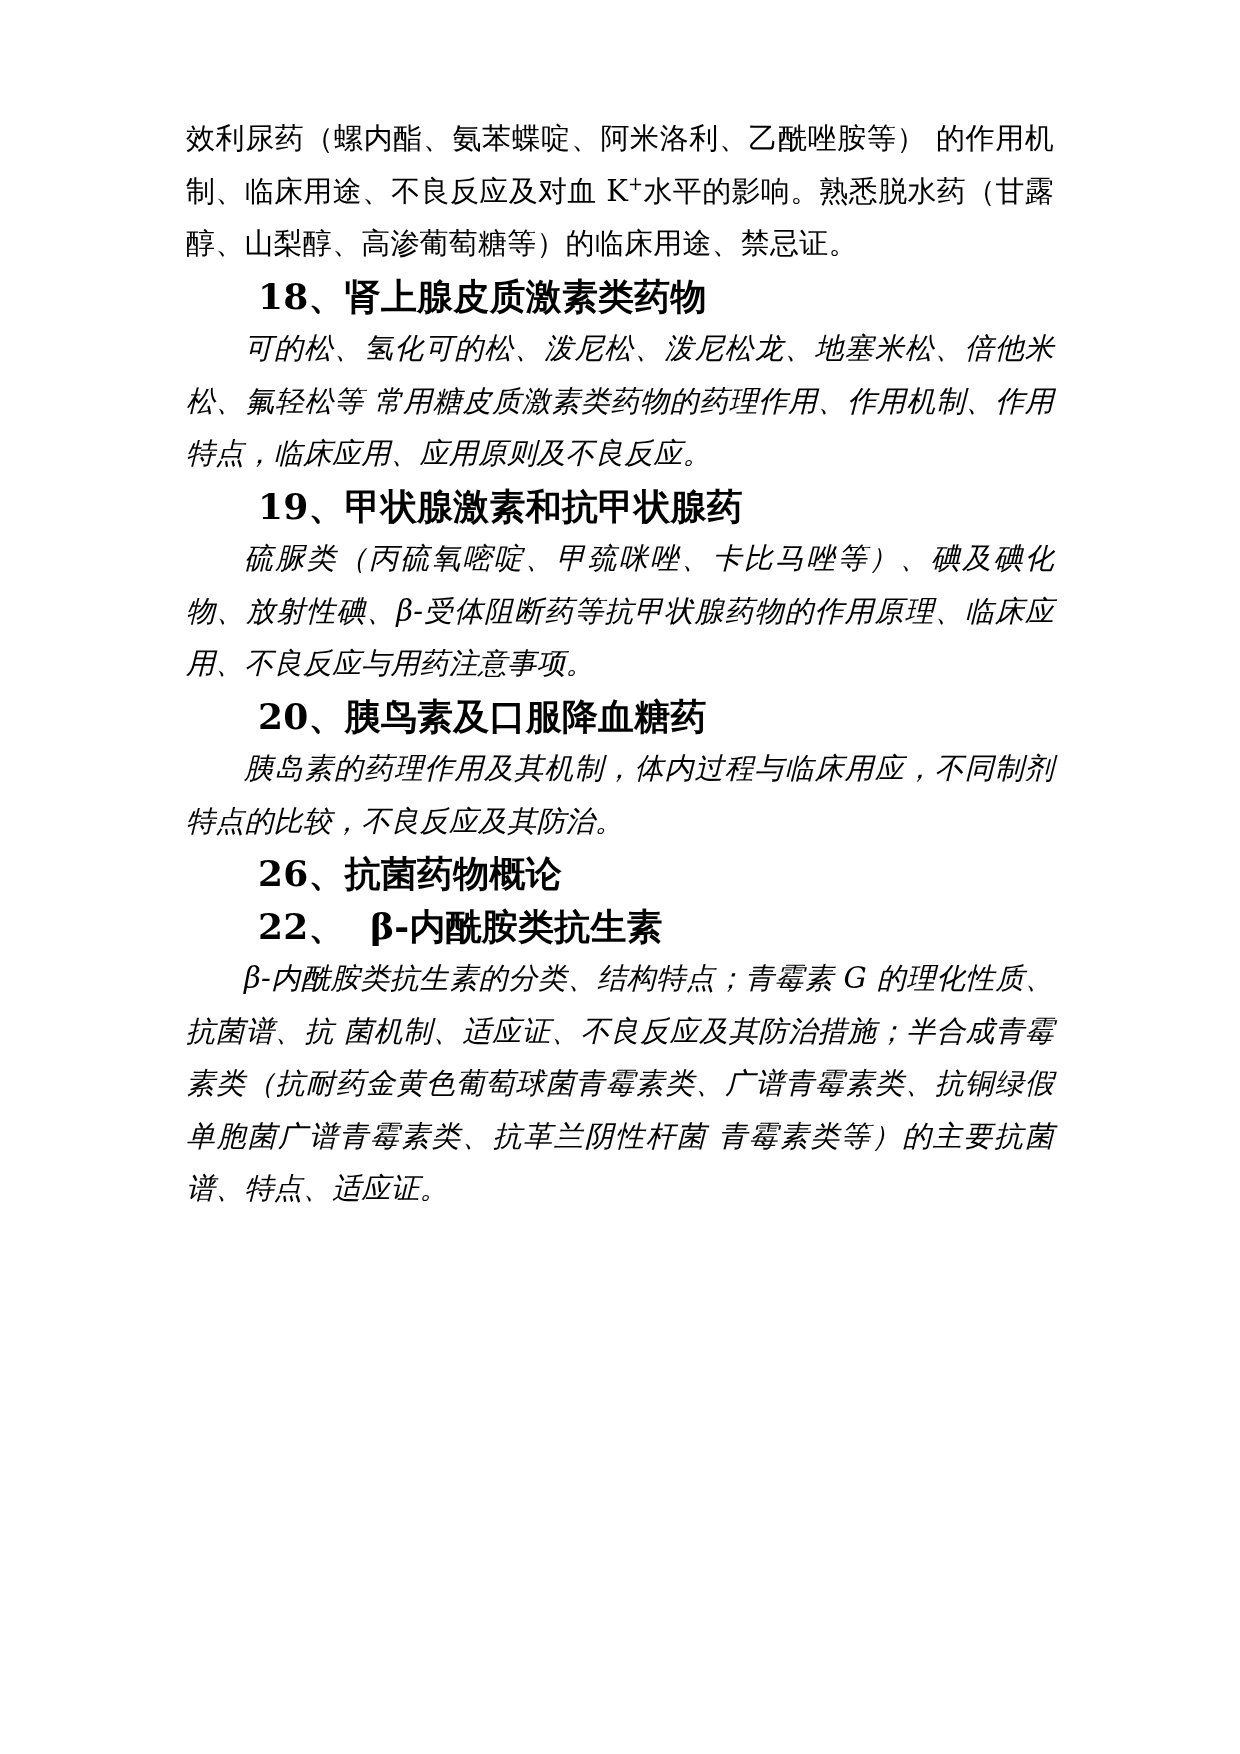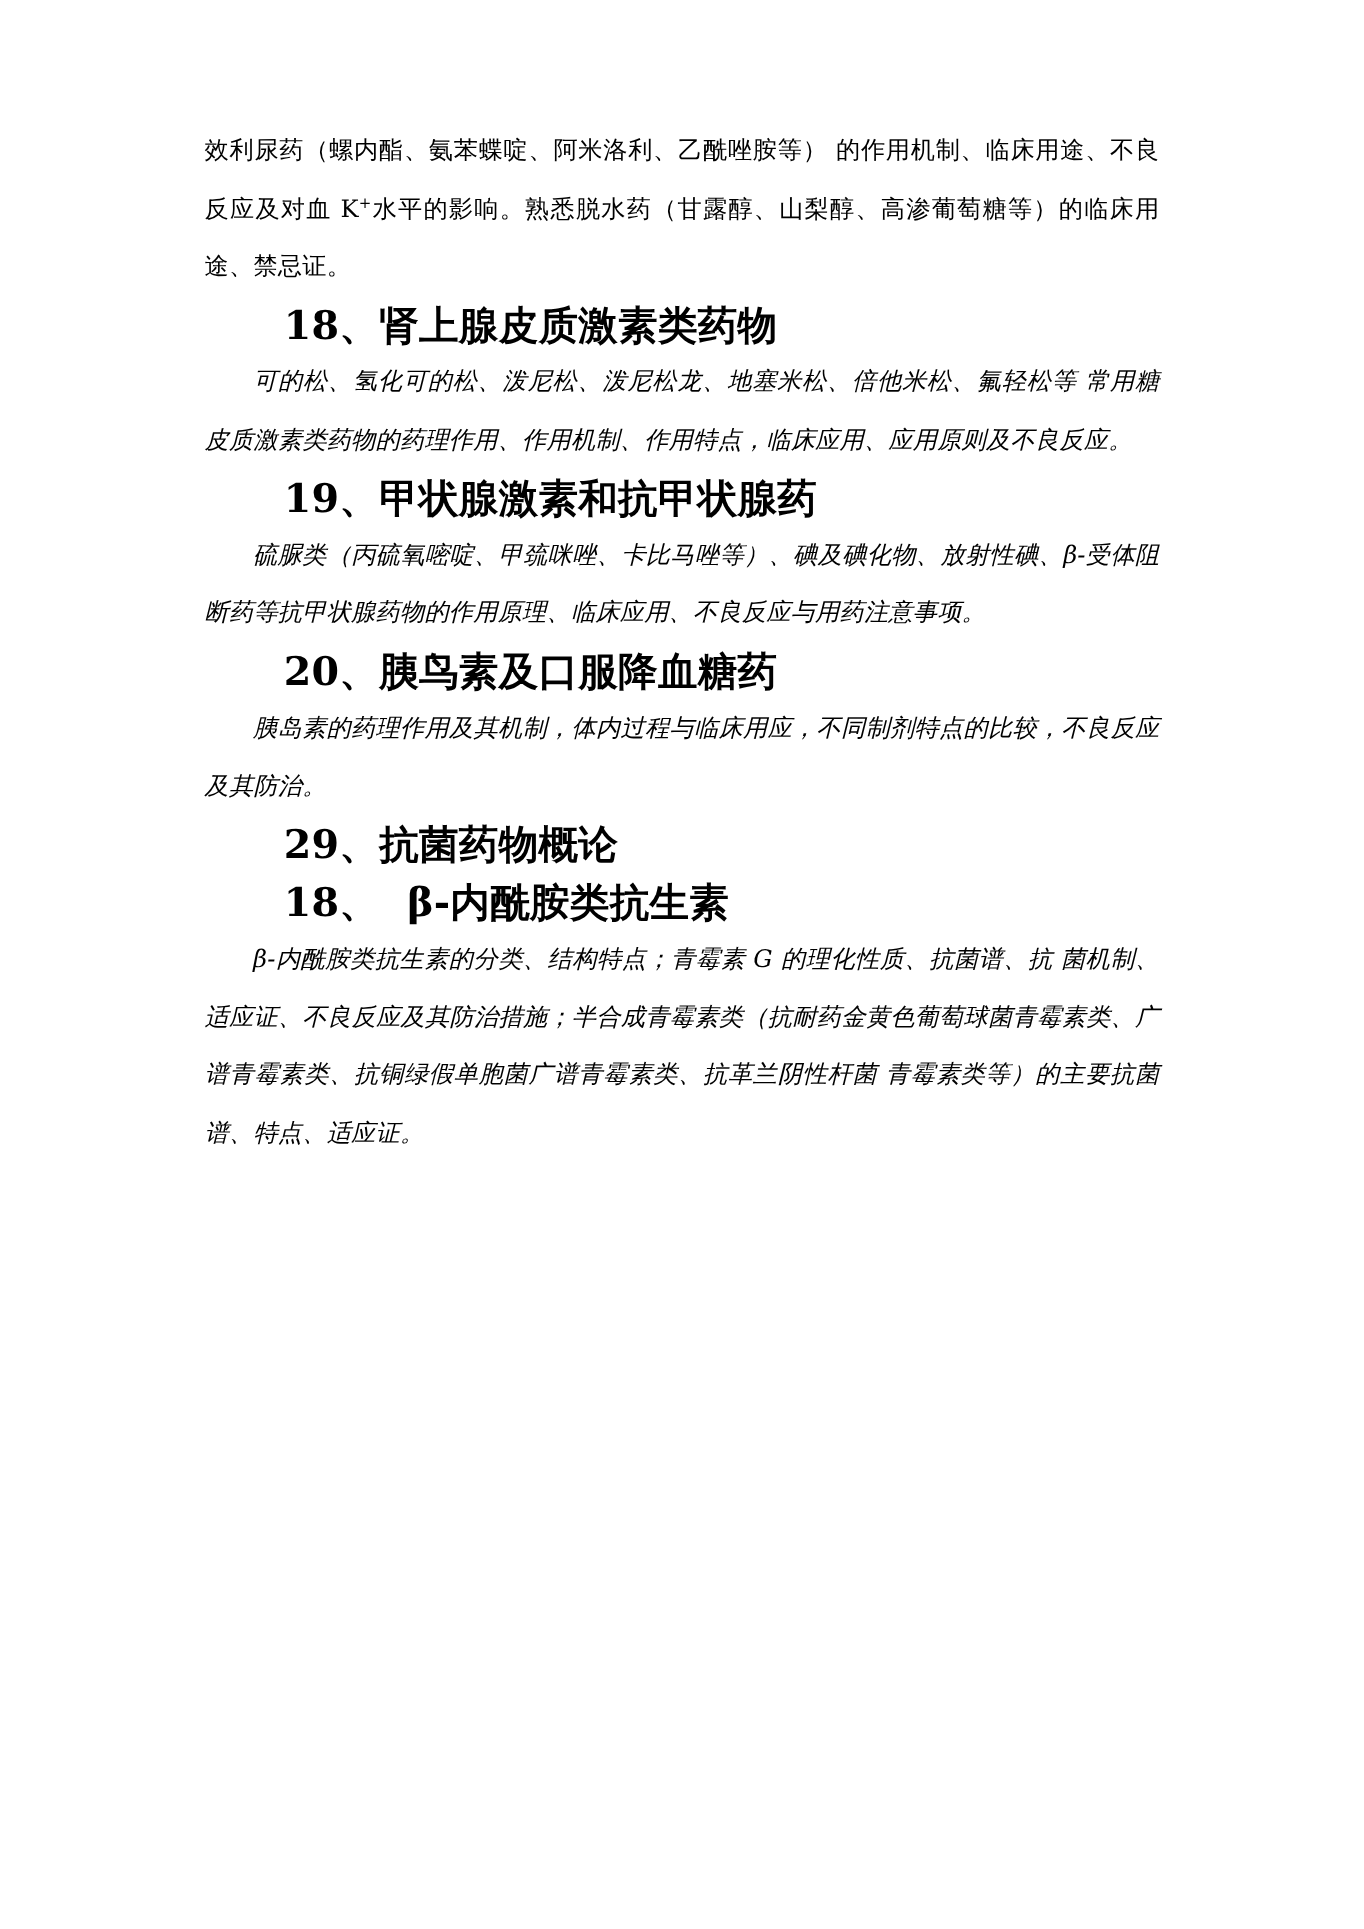--- a/index.html
+++ b/index.html
@@ -28,21 +28,21 @@
   .content {
     position: absolute;
     left: 186px;
     top: 112px;
     width: 868px;
   }
 
   
   .para {
     margin: 0 0 0 0;
-    font-size: 22px;
+    font-size: 29px;
     line-height: 52.5px;
     text-align: justify;
     text-justify: inter-character;
     letter-spacing: 0.2px;
     word-break: break-all;
   }
 
   .para.cont {
     text-indent: 0;
   }
@@ -85,21 +85,21 @@
     <p class="para indent">可的松、氢化可的松、泼尼松、泼尼松龙、地塞米松、倍他米松、氟轻松等 常用糖皮质激素类药物的药理作用、作用机制、作用特点，临床应用、应用原则及不良反应。</p>
 
     <p class="heading">19、甲状腺激素和抗甲状腺药</p>
 
     <p class="para indent">硫脲类（丙硫氧嘧啶、甲巯咪唑、卡比马唑等）、碘及碘化物、放射性碘、β-受体阻断药等抗甲状腺药物的作用原理、临床应用、不良反应与用药注意事项。</p>
 
     <p class="heading">20、胰鸟素及口服降血糖药</p>
 
     <p class="para indent">胰岛素的药理作用及其机制，体内过程与临床用应，不同制剂特点的比较，不良反应及其防治。</p>
 
-    <p class="heading">29、抗菌药物概论</p>
+    <p class="heading">26、抗菌药物概论</p>
 
 
-    <p class="heading">18、  β-内酰胺类抗生素</p>
+    <p class="heading">22、  β-内酰胺类抗生素</p>
 
     <p class="para indent">β-内酰胺类抗生素的分类、结构特点；青霉素 G 的理化性质、抗菌谱、抗 菌机制、适应证、不良反应及其防治措施；半合成青霉素类（抗耐药金黄色葡萄球菌青霉素类、广谱青霉素类、抗铜绿假单胞菌广谱青霉素类、抗革兰阴性杆菌 青霉素类等）的主要抗菌谱、特点、适应证。</p>
 
   </div>
 </div>
 
 </body></html>

